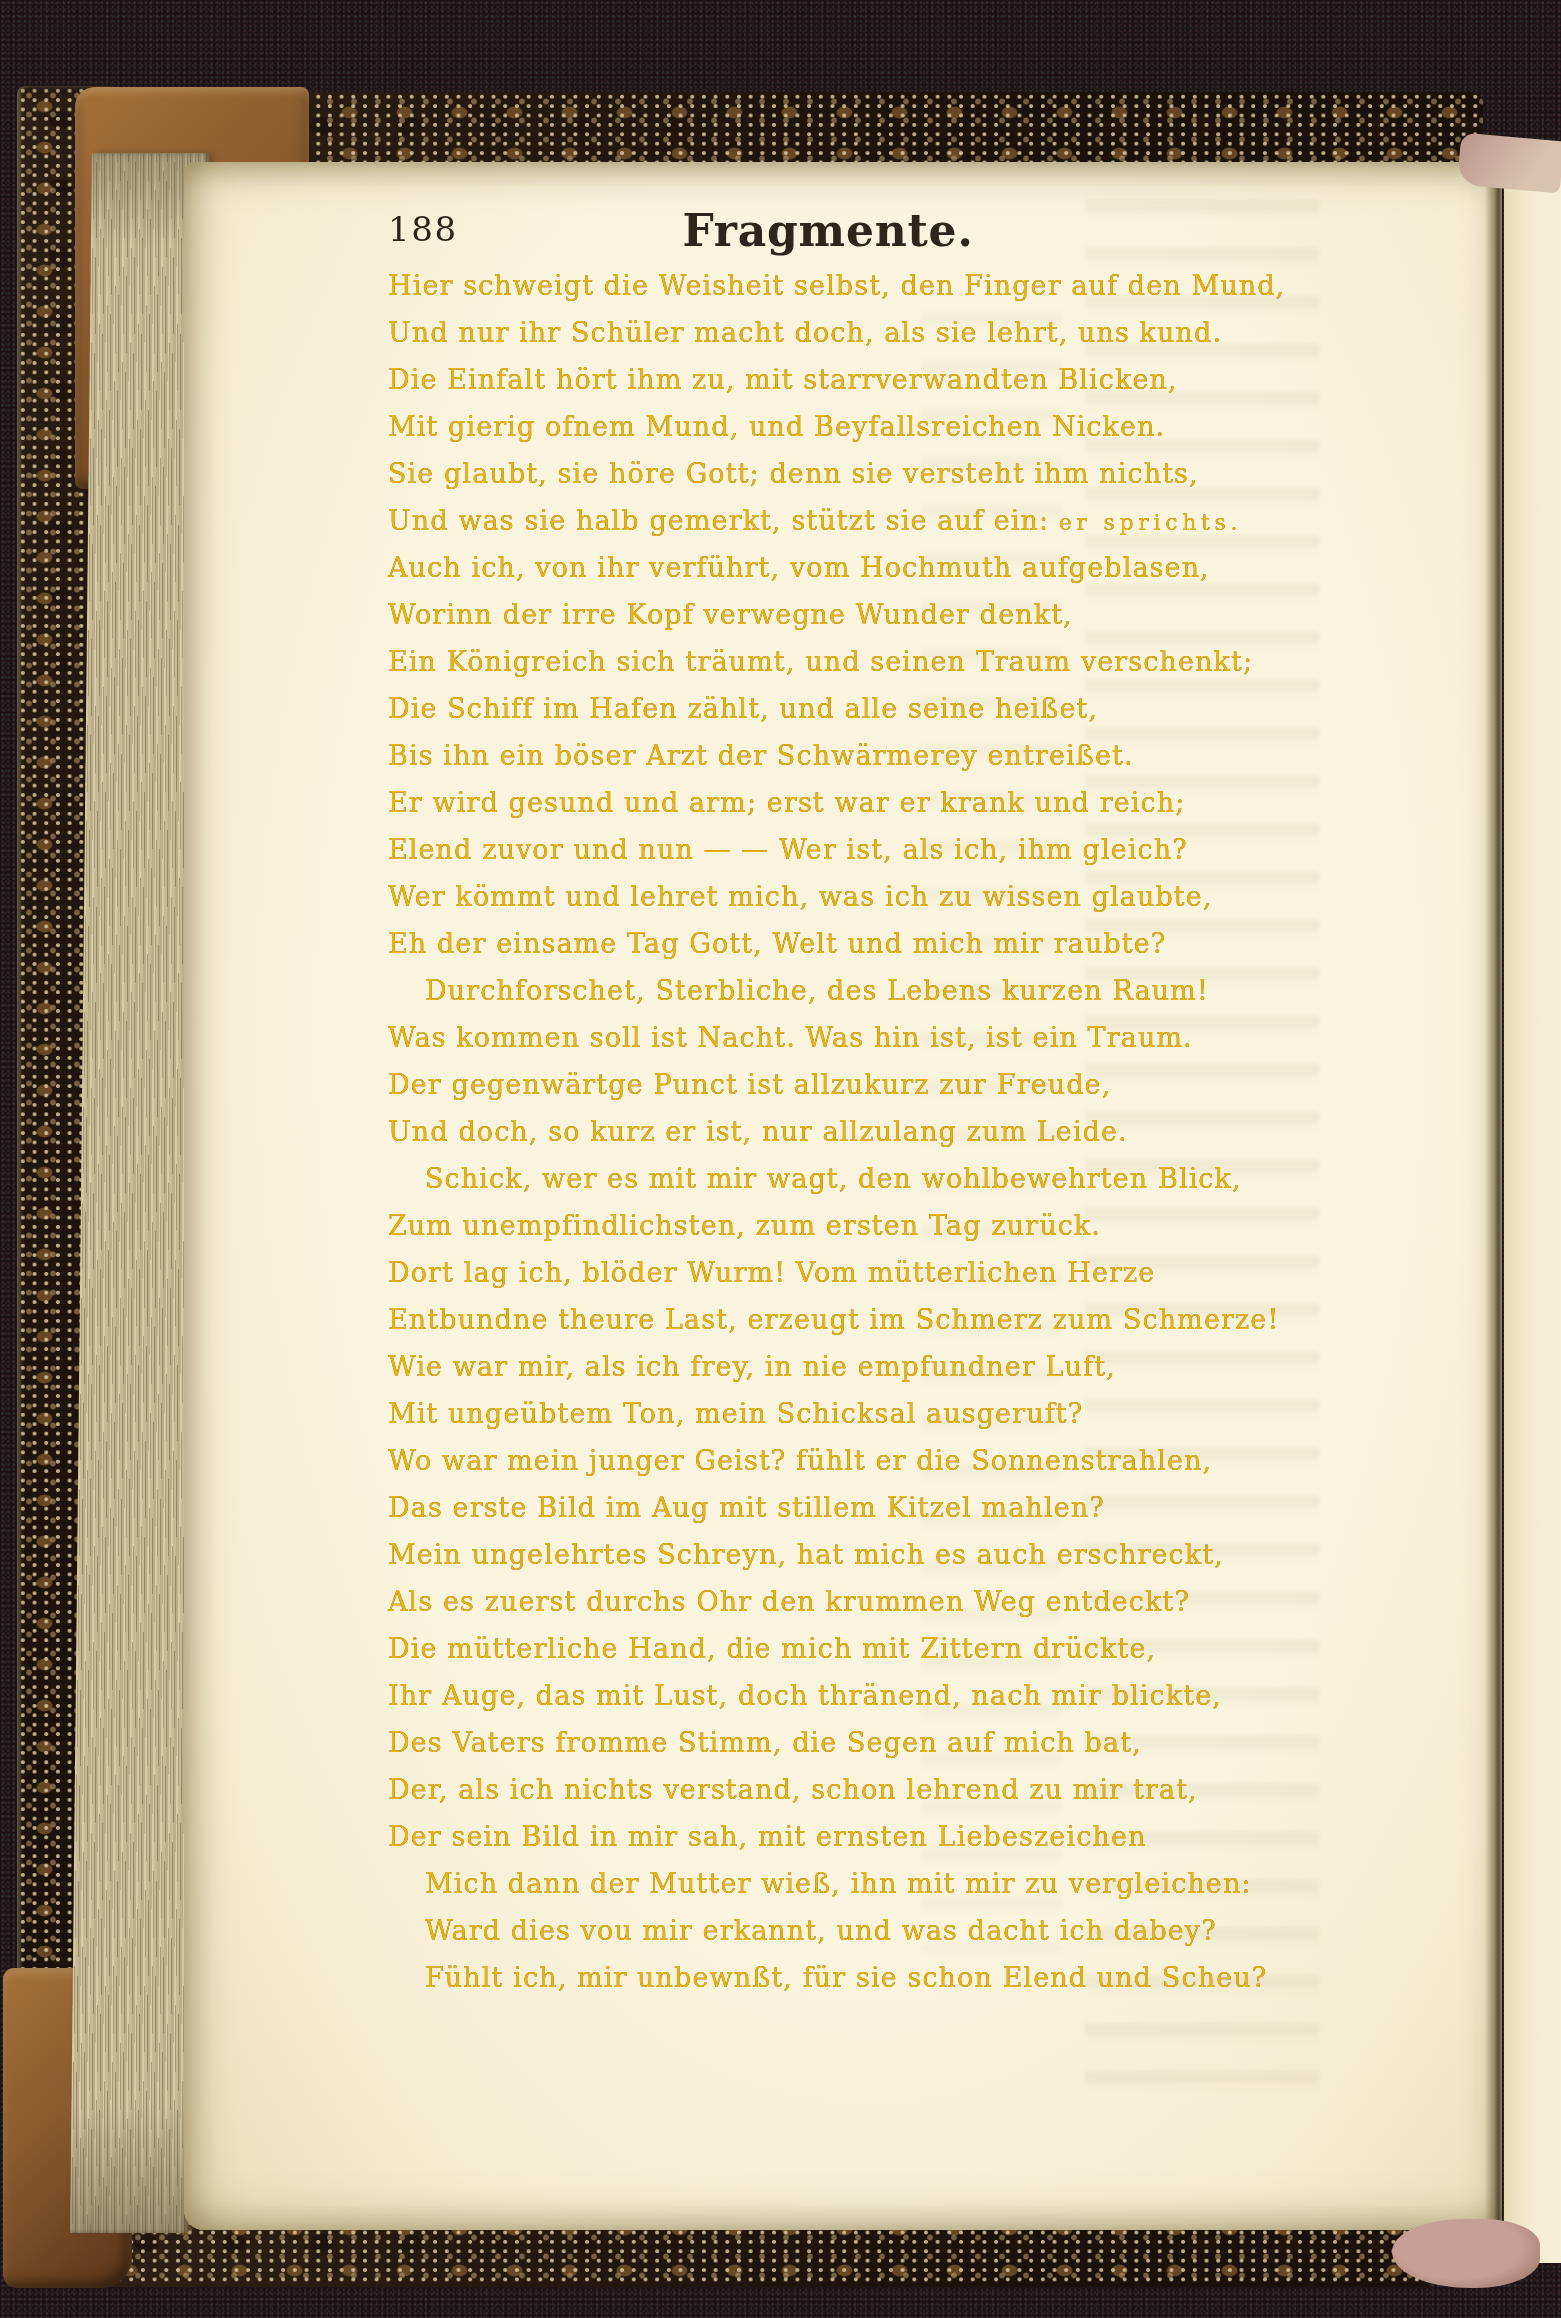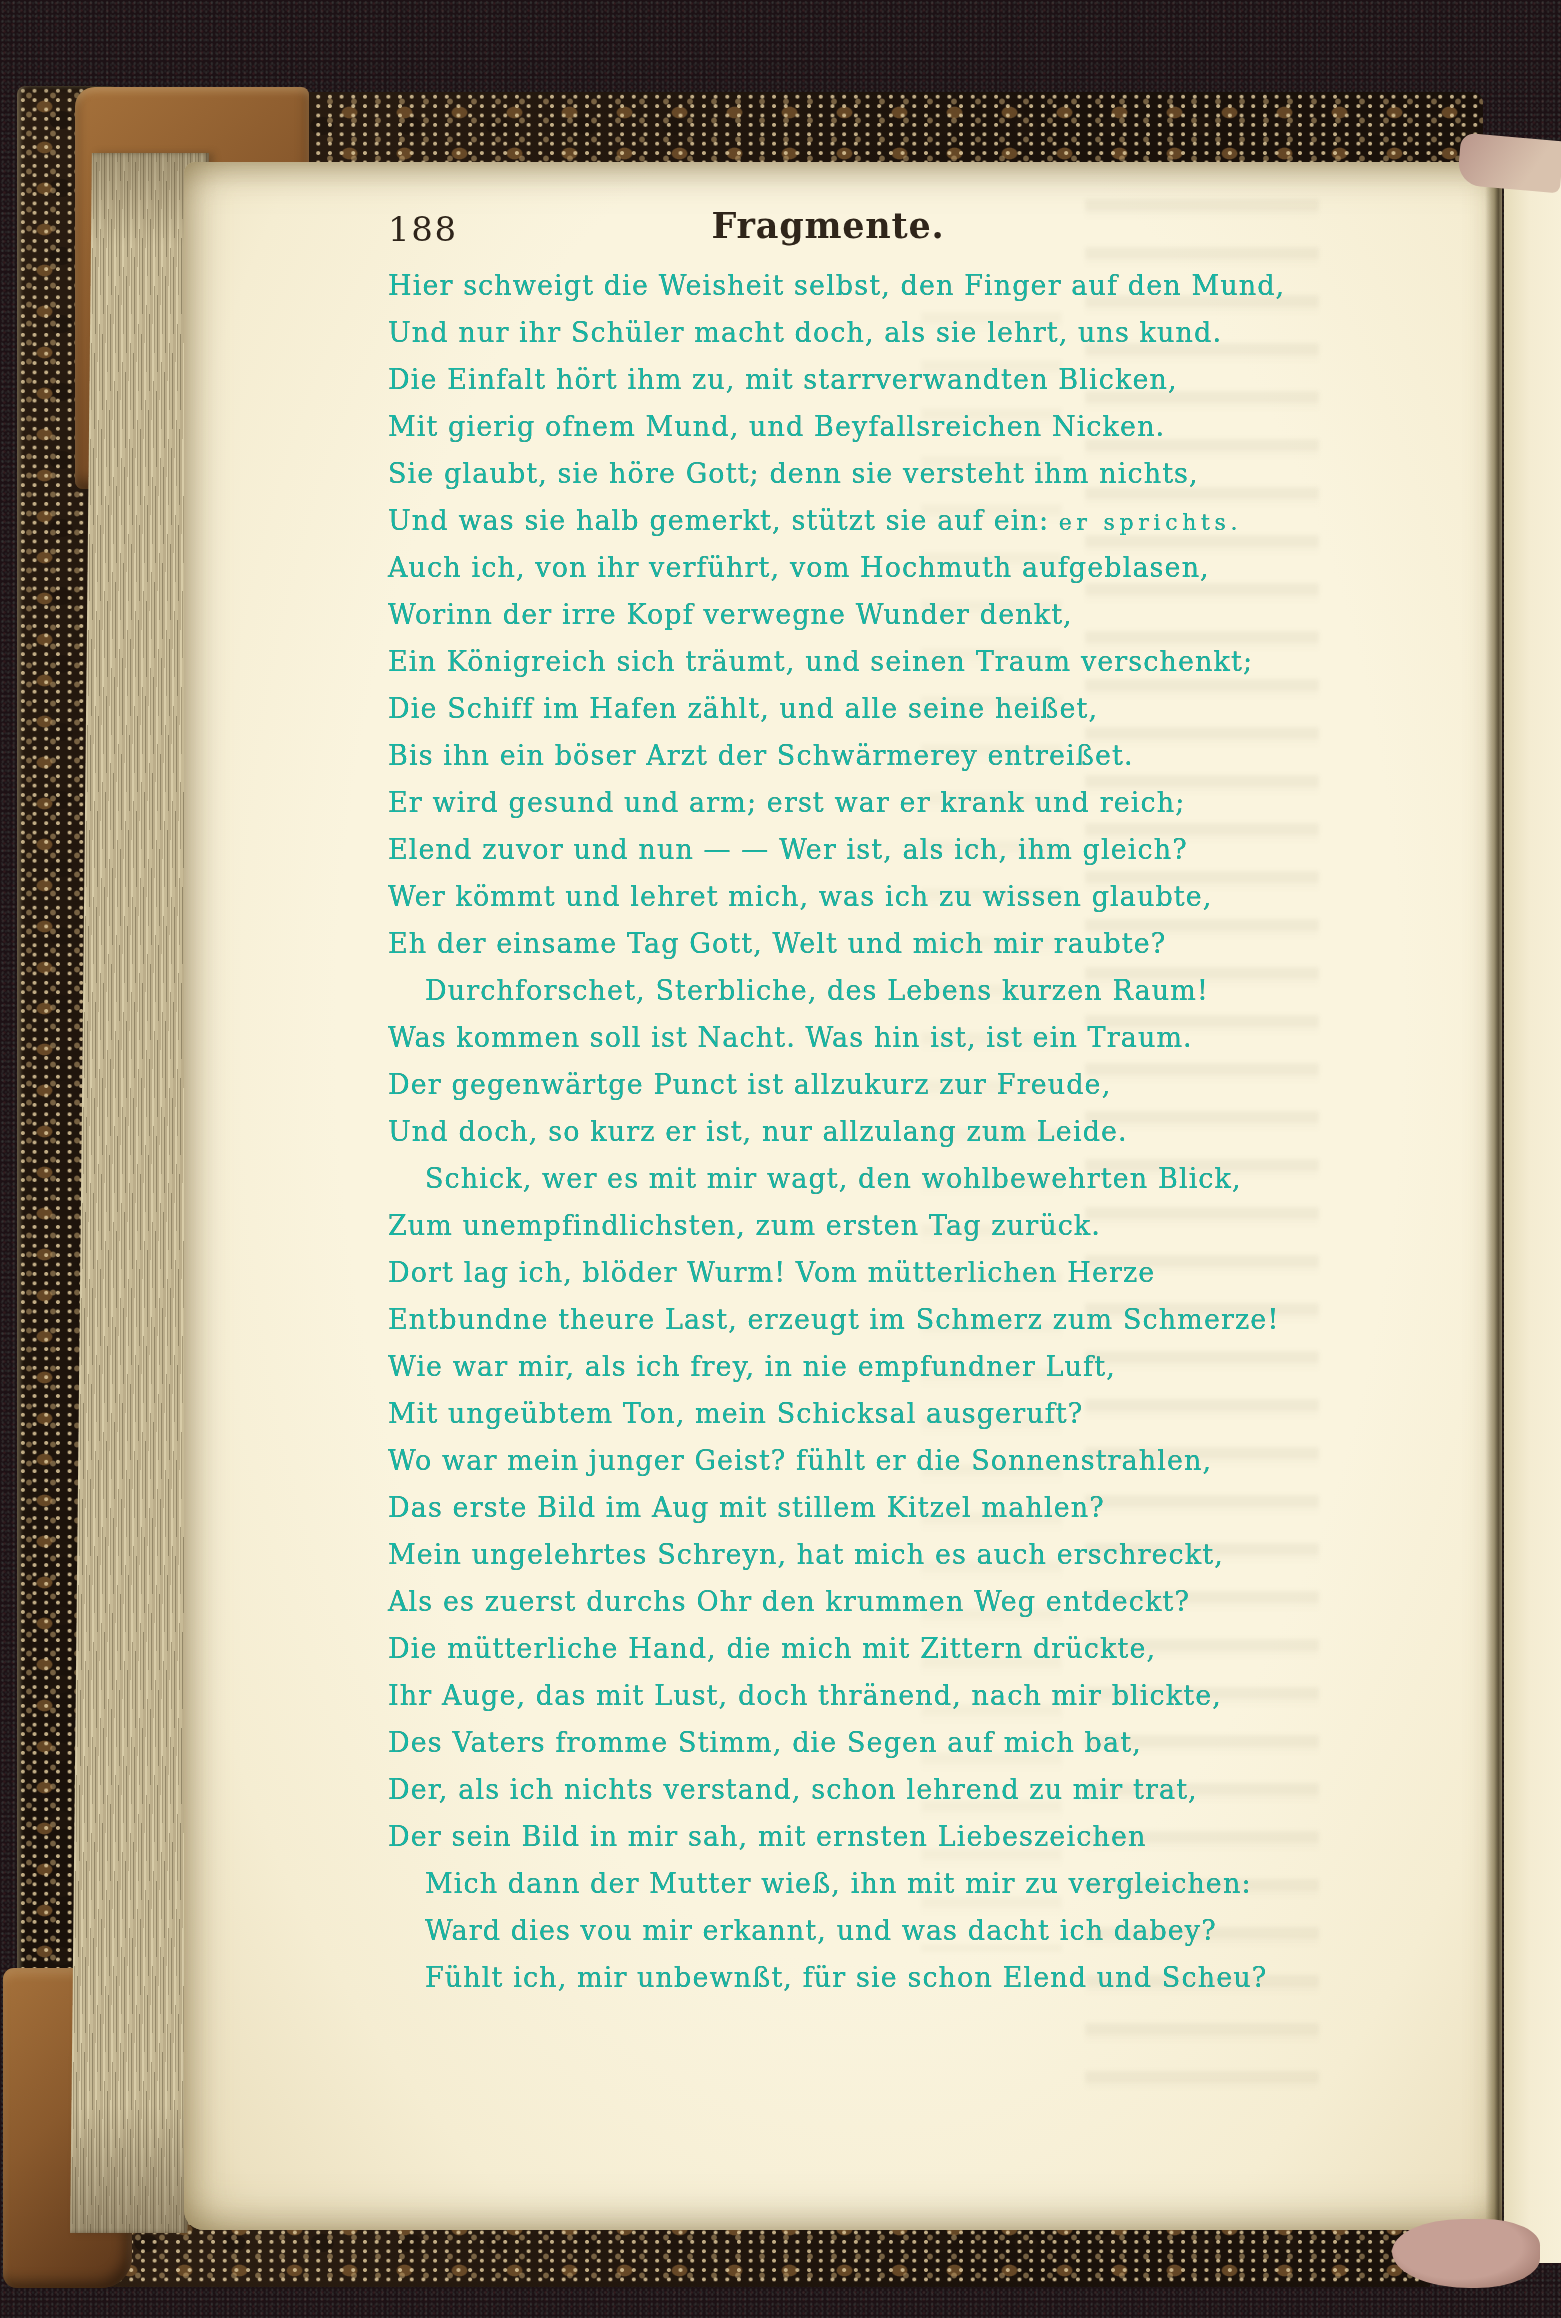--- a/index.html
+++ b/index.html
@@ -74,22 +74,22 @@
     background:linear-gradient(120deg,#b9968b,#d9c2ae 70%);border-radius:14px 3.1px 7.8px 23.4px;
     transform:rotate(5deg);}
   .facing-corner-bottom{position:absolute;left:1392px;top:2219px;width:148px;height:69px;
     background:radial-gradient(ellipse at 45% 40%, #c6a095 55%, #9c7468 90%);
     border-radius:50% 40% 45% 55%;}
 
   
   .pagenum{position:absolute;left:388px;top:209px;font-size:34px;color:#2e241a;
     letter-spacing:1.6px;text-align:right;}
   .header{position:absolute;left:617px;top:205px;width:422px;text-align:center;
-    font-size:35px;font-weight:bold;color:#2f251a;letter-spacing:0.8px;}
-  .poem{position:absolute;left:388px;top:262px;color:#14b8a6;}
+    font-size:44px;font-weight:bold;color:#2f251a;letter-spacing:0.8px;}
+  .poem{position:absolute;left:388px;top:262px;color:#eab308;}
   .pline{height:47px;line-height:47px;font-size:27px;letter-spacing:1.1px;
     white-space:nowrap;text-shadow:0 0 0.5px rgba(51,40,28,.85);}
   .pline.indent{padding-left:37px;}
   .sperr{letter-spacing:4.7px;font-size:22px;}
 </style>
 </head>
 <body>
 
 <div id="scene">
   <div class="photo-bg"></div>

